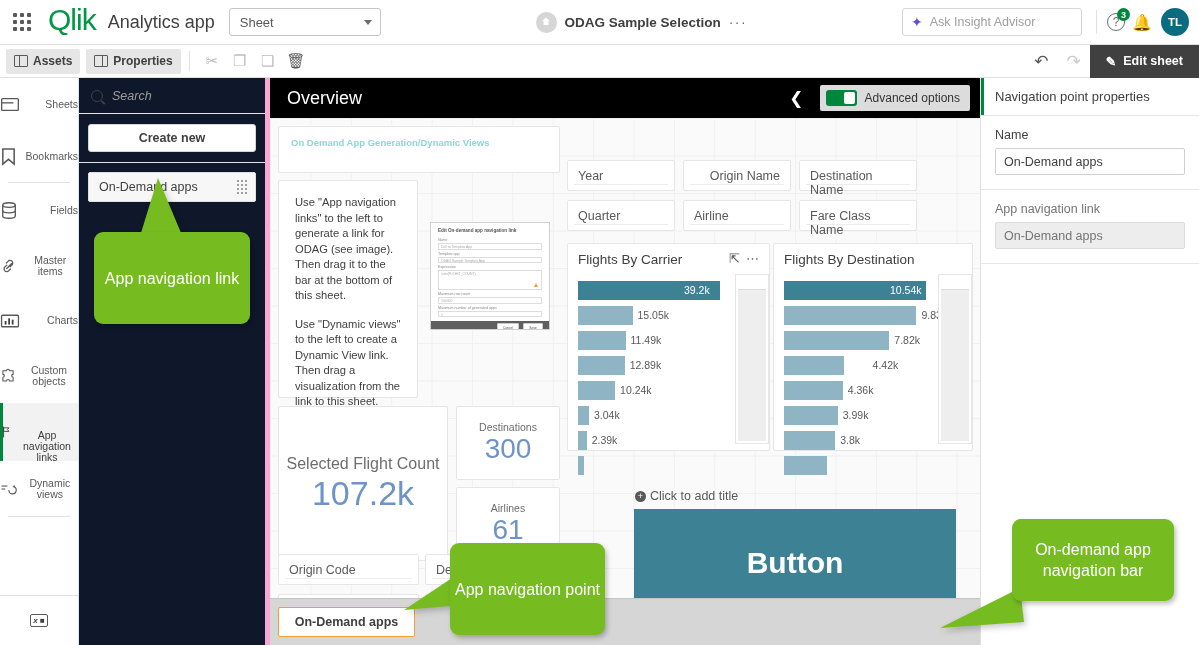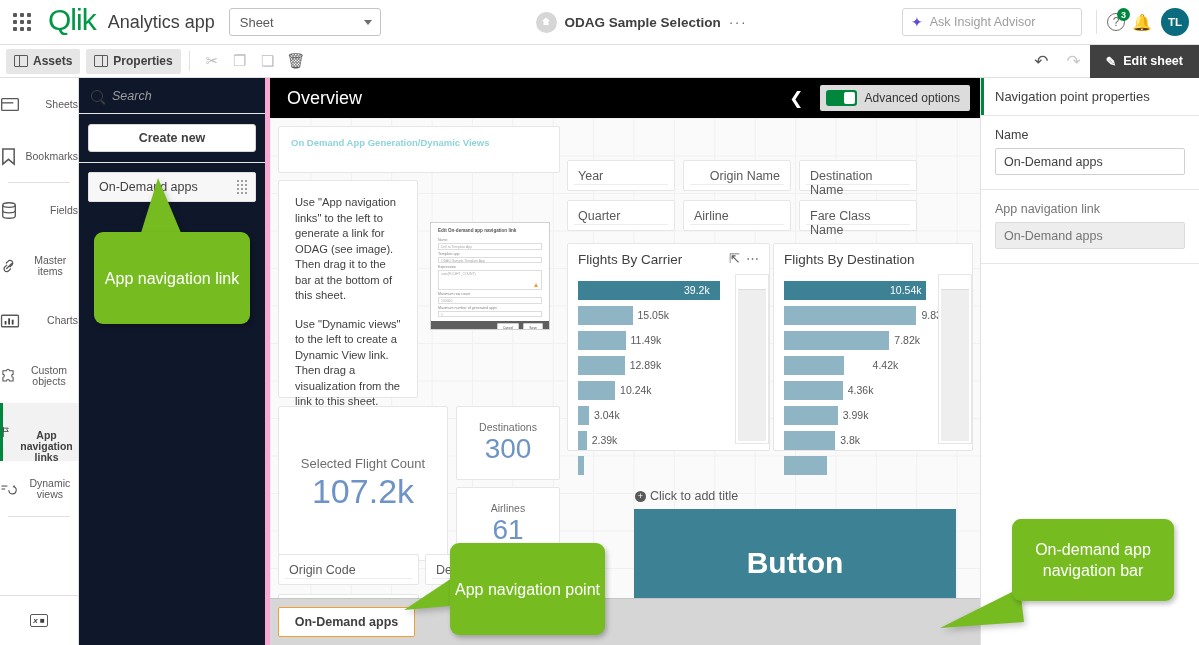--- a/index.html
+++ b/index.html
@@ -66,21 +66,21 @@
     background:#404040;color:#fff;height:33px;display:flex;align-items:center;gap:7px;
     padding:0 16px;font-size:12.5px;font-weight:600;
   }
 
   
   #rail { position:absolute;left:0;top:78px;width:79px;height:567px;background:#fff;border-right:1px solid #e0e0e0;}
   .rail-item { height:55px;display:flex;flex-direction:row;align-items:center;justify-content:space-between;gap:4px;position:relative;color:#595959;}
   .rail-item .lbl { font-size:10.5px;text-align:center;line-height:11px;color:#595959;}
   .rail-item.active { background:#f2f2f2; }
   .rail-item.active:before { content:"";position:absolute;left:0;top:0;bottom:0;width:3px;background:#00873d;}
-  .rail-item.active .lbl { font-weight:bold;color:#404040;margin-top:28px;}
+  .rail-item.active .lbl { font-weight:normal;color:#404040;margin-top:28px;}
   .rail-sep { height:1px;background:#e0e0e0;margin:0 8px;}
   .rail-bottom { position:absolute;left:0;right:0;bottom:0;height:50px;border-top:1px solid #e0e0e0;display:flex;align-items:center;justify-content:center;}
   .fx-ico { border:1.4px solid #595959;border-radius:2px;width:18px;height:13px;display:flex;align-items:center;justify-content:center;font-size:8px;font-style:italic;font-weight:bold;color:#404040;}
 
   
   #assets { position:absolute;left:79px;top:78px;width:191px;height:567px;background:#0f172a;border-right:5px solid #f9a8d4;}
   .search-row { height:36px;display:flex;align-items:center;gap:9px;padding:0 12px;border-bottom:1px solid #e6e6e6;}
   .mag { width:12px;height:12px;border:1.7px solid #404040;border-radius:50%;position:relative;}
   .mag:after { content:"";position:absolute;width:1.7px;height:5px;background:#404040;right:-2px;bottom:-4px;transform:rotate(-45deg);}
   .search-ph { color:#9e9e9e;font-style:italic;font-size:12.5px;}
@@ -128,21 +128,21 @@
   .barrow { position:relative;height:25px;}
   .bar { position:absolute;left:0;top:3px;height:19px;background:#8fb4c4;}
   .bar.hl { background:#3d8195;}
   .barlbl { position:absolute;top:6px;font-size:10.5px;color:#595959;}
   .barlbl.inside { color:#fff;}
   .minimap { position:absolute;right:0;top:30px;width:34px;bottom:6px;border:1px solid #e6e6e6;background:#fff;padding:2px;}
   .minimap .mm { background:#eee;width:100%;height:100%;position:relative;}
   .minimap .mmsel { position:absolute;left:0;top:0;width:100%;height:13px;background:#fff;border-bottom:1px solid #ddd;}
 
   .kpi { display:flex;flex-direction:column;align-items:center;justify-content:center;}
-  .kpi .k-lbl { font-size:13px;color:#6e6e6e;}
+  .kpi .k-lbl { font-size:16px;color:#6e6e6e;}
   .kpi .k-val { font-size:34px;color:#6e93c6;font-weight:300;line-height:40px;}
   .kpi.small .k-lbl { font-size:10.5px;}
   .kpi.small .k-val { font-size:28px;line-height:32px;}
 
   .addtitle { position:absolute;font-size:12.5px;color:#595959;display:flex;align-items:center;gap:4px;}
   .plusc { width:11px;height:11px;border-radius:50%;background:#595959;color:#fff;font-size:9px;display:flex;align-items:center;justify-content:center;line-height:1;}
   .bigbtn { position:absolute;background:#3d8195;color:#fff;display:flex;align-items:center;justify-content:center;font-size:30px;font-weight:bold;}
 
   #odagbar { position:absolute;left:0;bottom:0;width:710px;height:47px;background:#d6d6d6;border-top:1px solid #c5c5c5;}
   .odagbtn { position:absolute;left:8px;top:8px;width:137px;height:30px;background:#fff;border:1.5px solid #f0a030;display:flex;align-items:center;justify-content:center;font-size:12.5px;font-weight:bold;color:#404040;border-radius:2px;}

